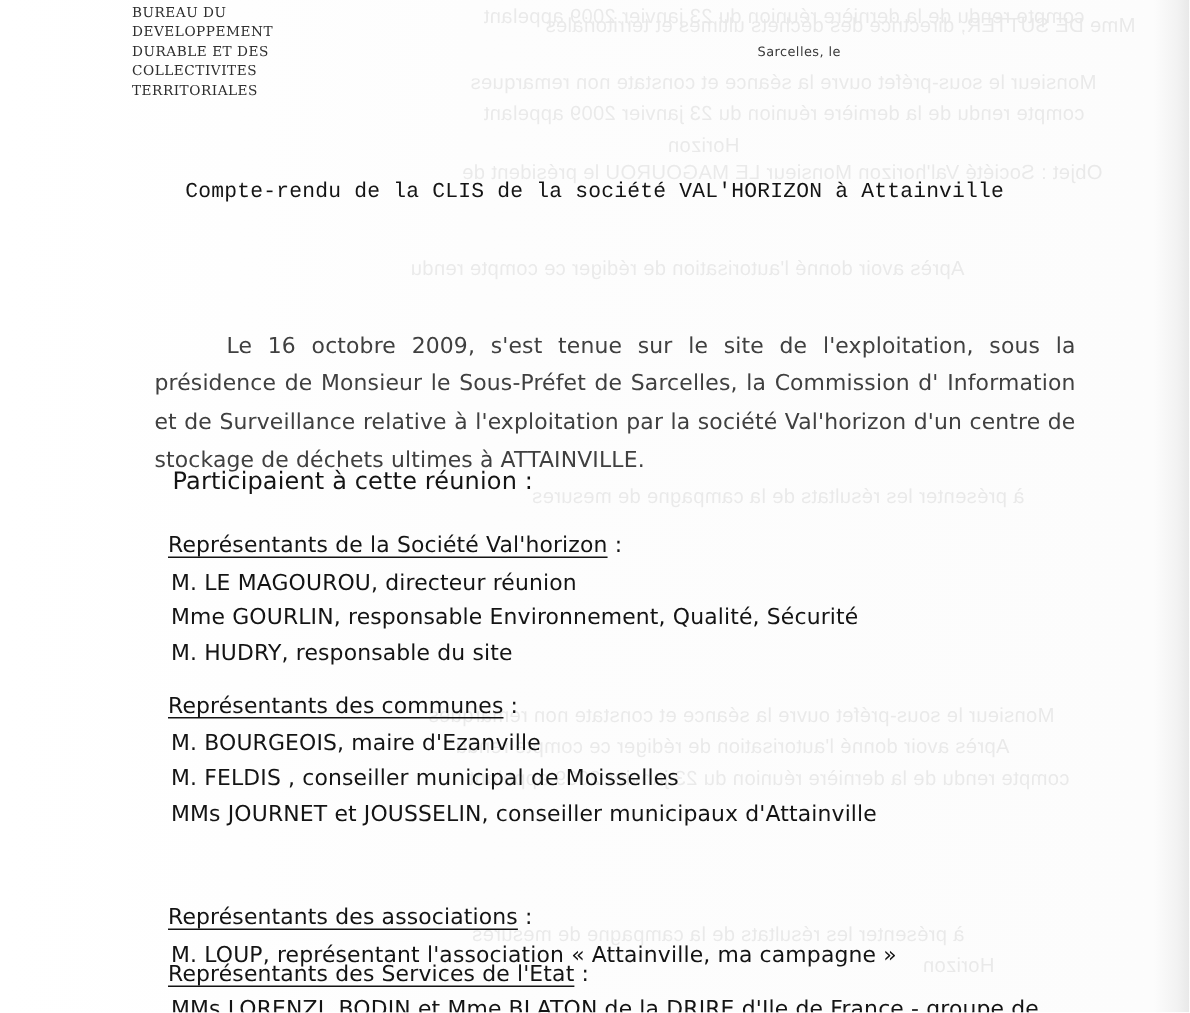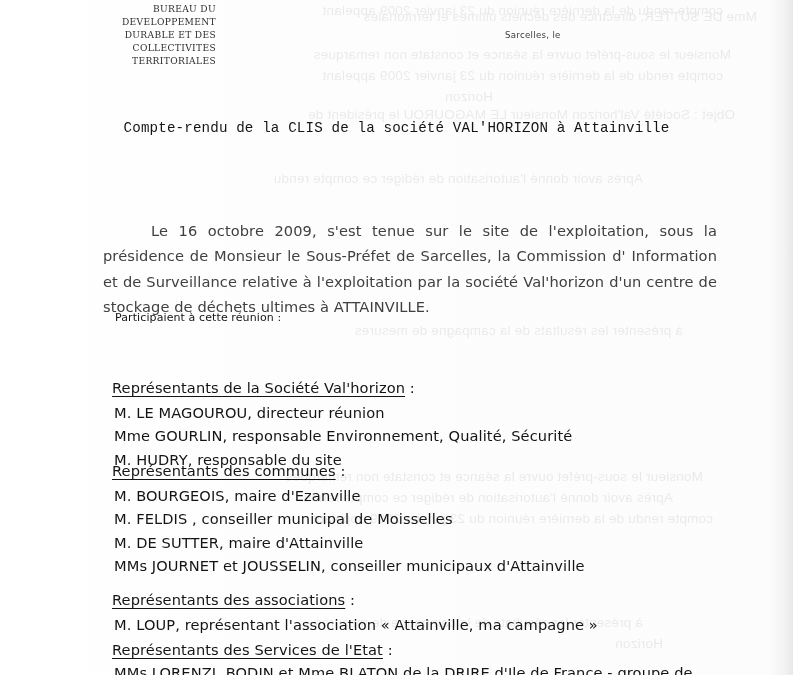--- a/index.html
+++ b/index.html
@@ -47,21 +47,21 @@
     position: absolute;
     white-space: nowrap;
   }
 
   
   .letterhead {
     position: absolute;
     left: 88px;
     top: 3px;
     width: 128px;
-    text-align: right;
+    text-align: left;
     font-family: "DejaVu Serif", serif;
     font-size: 9.1px;
     line-height: 13.1px;
     letter-spacing: 0.35px;
     color: #2e2e2e;
   }
   .letterhead div { white-space: nowrap; }
 
   .dateline {
     position: absolute;
@@ -98,21 +98,21 @@
     line-height: 25.6px;
     letter-spacing: 0.1px;
     text-indent: 48px;
     color: #404040;
   }
 
   .participants-line {
     position: absolute;
     left: 115px;
     top: 311px;
-    font-size: 11px;
+    font-size: 16px;
     letter-spacing: 0.1px;
     color: #141414;
     text-align: right;
   }
 
   .section {
     position: absolute;
     left: 112px;
     font-size: 14.6px;
     line-height: 23.6px;
@@ -126,23 +126,23 @@
   .section-heading .heading-text {
     text-decoration: underline;
     text-underline-offset: 2.5px;
     text-decoration-thickness: 1px;
   }
   .section-entry {
     white-space: nowrap;
     padding-left: 2px;
   }
 
-  .sec-valhorizon { top: 352px; margin-top: 24px; }
+  .sec-valhorizon { top: 352px; }
   .sec-communes   { top: 459px; }
-  .sec-assoc      { top: 588px; }
+  .sec-assoc      { top: 600px; }
   .sec-etat       { top: 638px; }
 
   
   .clipped-entry {
     position: absolute;
     left: 114px;
     top: 661px;
     font-size: 14.6px;
     line-height: 23.6px;
     letter-spacing: 0.1px;
@@ -193,21 +193,20 @@
     <div class="section-heading"><span class="heading-text">Représentants de la Société Val'horizon</span><span> :</span></div>
     <div class="section-entry">M. LE MAGOUROU, directeur réunion</div>
     <div class="section-entry">Mme GOURLIN, responsable Environnement, Qualité, Sécurité</div>
     <div class="section-entry">M. HUDRY, responsable du site</div>
   </div>
 
   <div class="section sec-communes">
     <div class="section-heading"><span class="heading-text">Représentants des communes</span><span> :</span></div>
     <div class="section-entry">M. BOURGEOIS, maire d'Ezanville</div>
     <div class="section-entry">M. FELDIS , conseiller municipal de Moisselles</div>
-    <div class="section-entry">M. DE SUTTER, maire d'Attainville</div>
     <div class="section-entry">MMs JOURNET et JOUSSELIN, conseiller municipaux d'Attainville</div>
   </div>
 
   <div class="section sec-assoc">
     <div class="section-heading"><span class="heading-text">Représentants des associations</span><span> :</span></div>
     <div class="section-entry">M. LOUP, représentant l'association « Attainville, ma campagne »</div>
   </div>
 
   <div class="section sec-etat">
     <div class="section-heading"><span class="heading-text">Représentants des Services de l'Etat</span><span> :</span></div>

